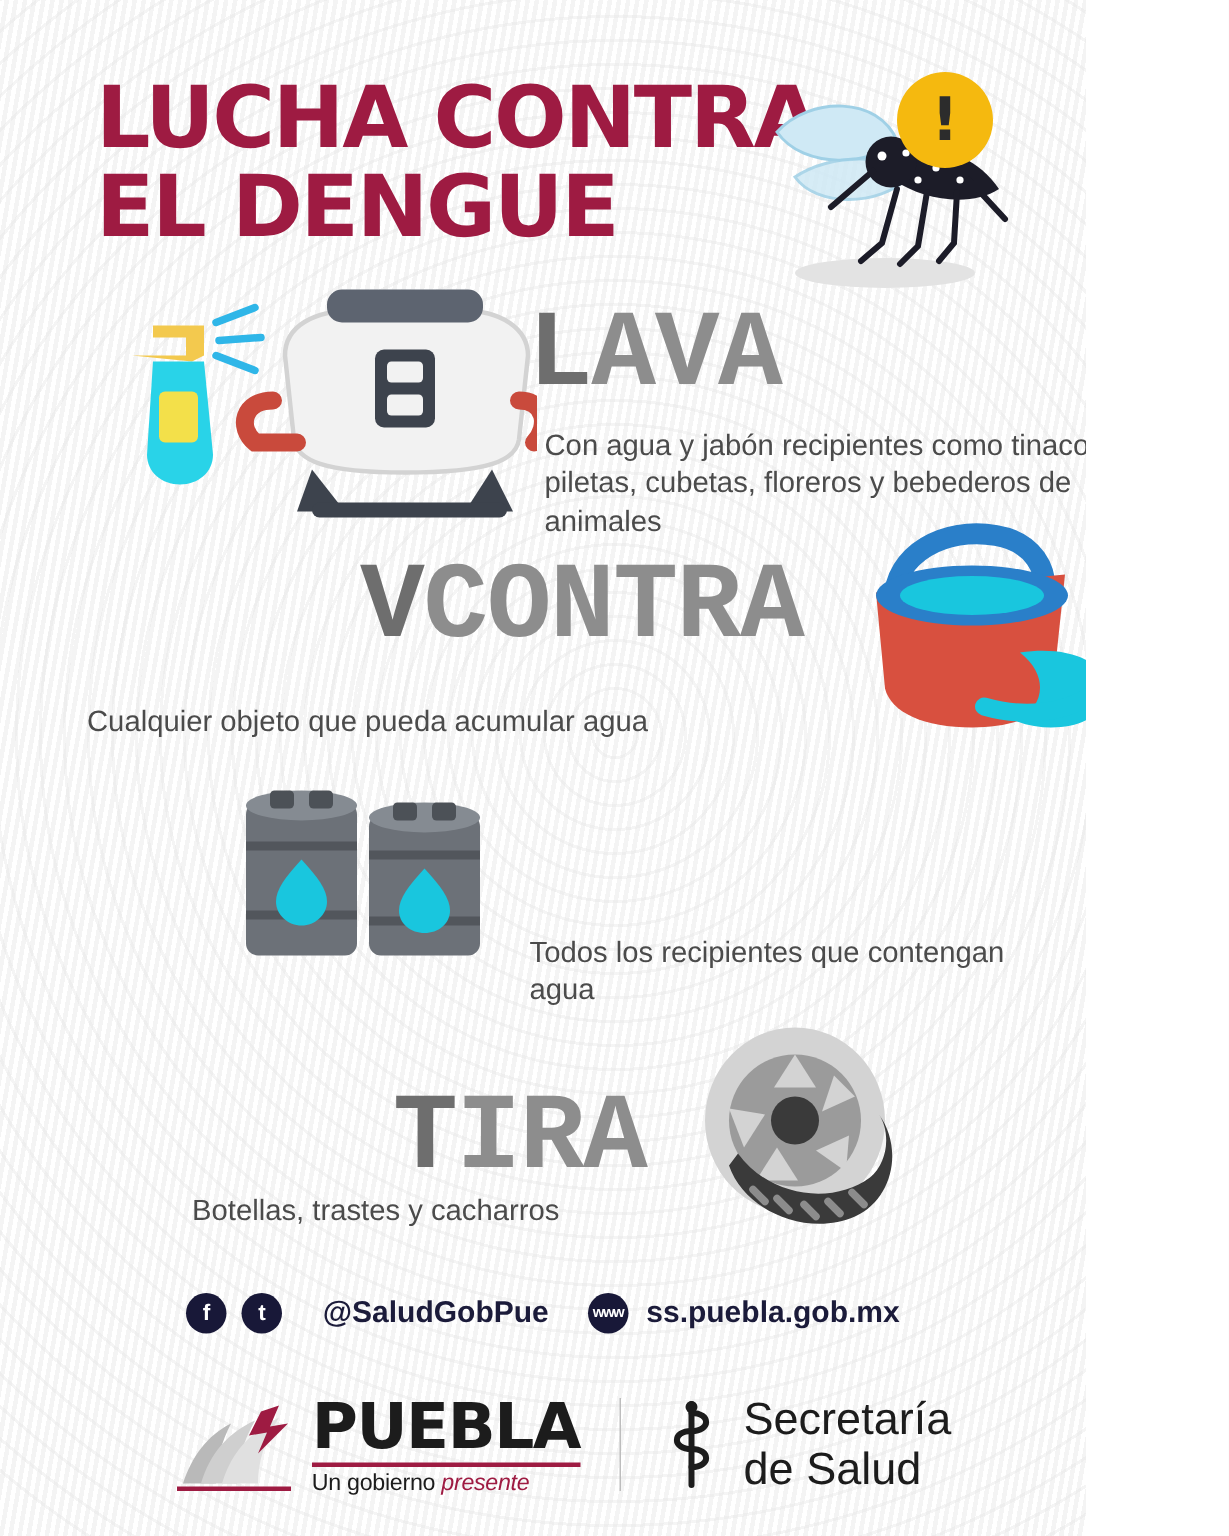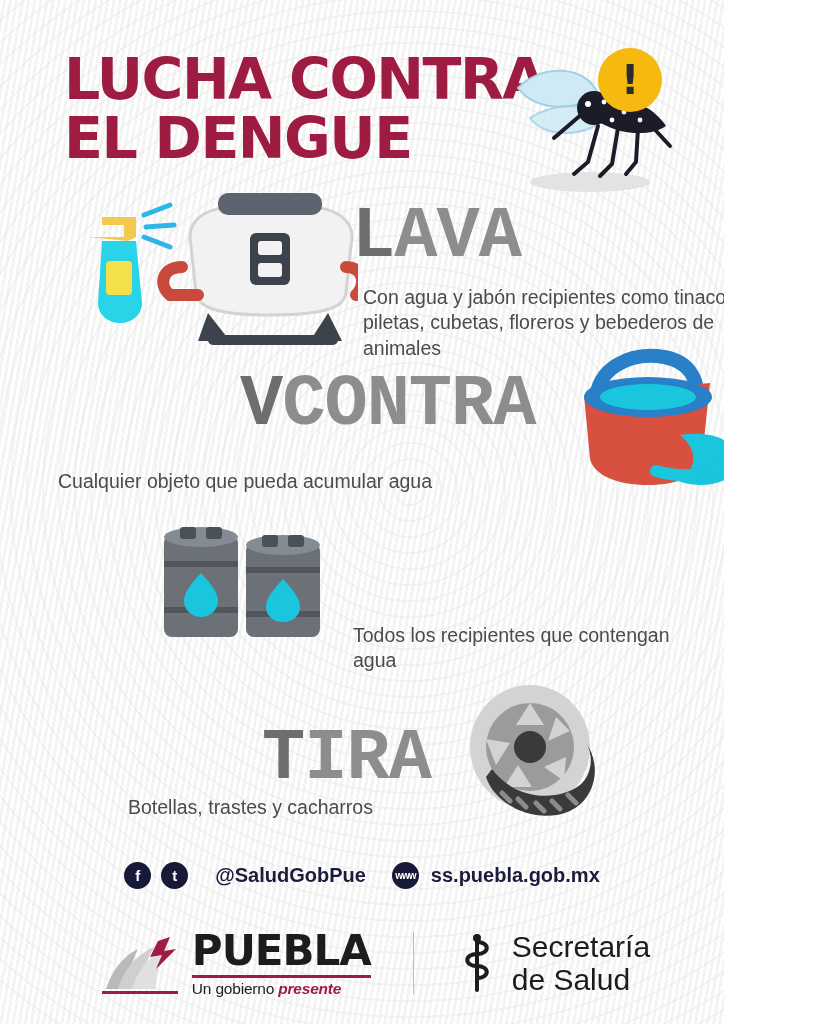--- a/index.html
+++ b/index.html
@@ -152,42 +152,42 @@
   .social .site { margin-left: 2px; }
 
   
   .footer {
     position: absolute;
     left: 0; right: 0;
     top: 930px;
     display: flex;
     align-items: center;
     justify-content: center;
-    gap: 42px;
+    gap: 26px;
     padding-left: 24px;
   }
   .puebla-logo { display: flex; align-items: flex-end; gap: 10px; }
   .puebla-mark { width: 84px; height: 62px; }
   .puebla-text { line-height: 1; }
   .puebla-word {
     font-family: "DejaVu Sans", sans-serif;
     font-weight: bold;
     font-size: 42px;
     letter-spacing: -1px;
     color: #1c1c1c;
   }
   .puebla-sub {
     border-top: 3px solid #9e1b42;
     margin-top: 3px;
     padding-top: 3px;
     font-size: 15.5px;
     color: #1c1c1c;
     letter-spacing: -0.2px;
   }
-  .puebla-sub i { color: #9e1b42; font-style: italic; font-weight: bold; }
+  .puebla-sub i { color: #9e1b42; font-style: italic; font-weight: normal; }
 
   .divider { width: 1px; height: 62px; background: #bdbdbd; }
 
   .salud { display: flex; align-items: center; gap: 14px; }
   .salud-text { line-height: 1.1; font-size: 30px; color: #1c1c1c; }
 </style>
 </head>
 <body>
 
 <div class="poster">

